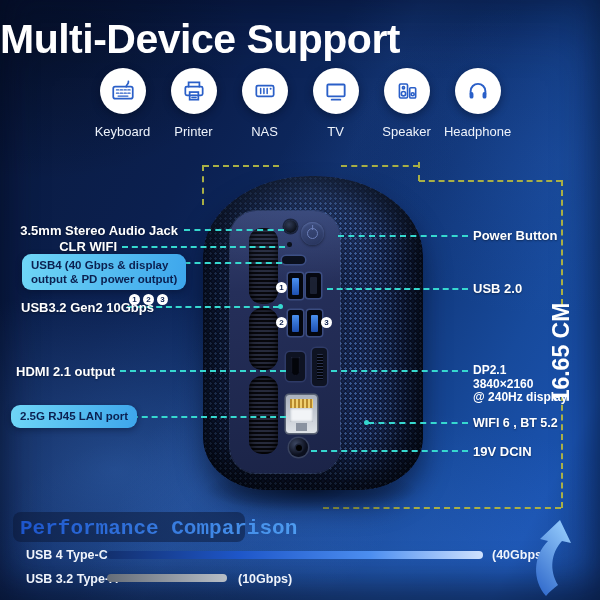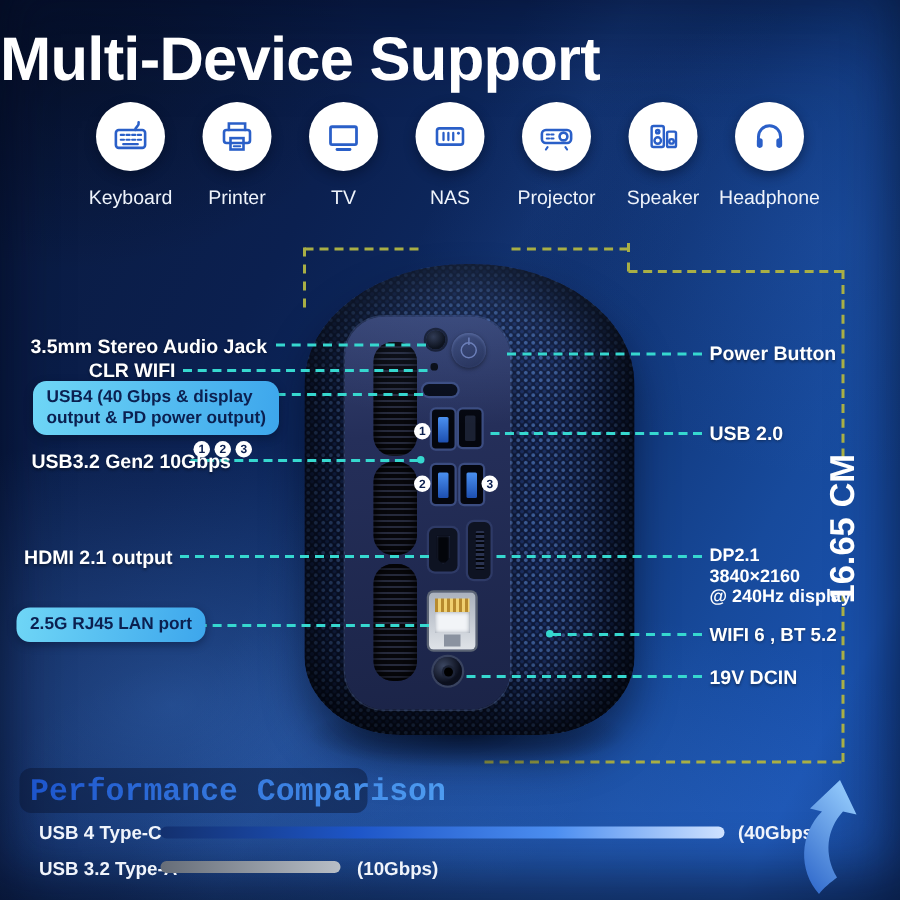--- a/index.html
+++ b/index.html
@@ -141,47 +141,36 @@
           <path d="M7 8V4h10v4"></path>
           <rect x="4" y="8" width="16" height="8" rx="1.5"></rect>
           <rect x="8" y="13" width="8" height="7"></rect>
           <path d="M10 16h4M10 18h4" stroke-width="1.2"></path>
         </svg>
       </div>
       <div class="dev-label">Printer</div>
     </div>
     <div class="dev-item">
       <div class="dev-circle">
-        <svg width="26" height="26" viewBox="0 0 24 24" fill="none" stroke="#2a5fc8" stroke-width="1.7" stroke-linecap="round">
-          <rect x="4" y="6" width="16" height="11" rx="1"></rect>
-          <path d="M8 20h8"></path>
-        </svg>
-      </div>
-      <div class="dev-label">TV</div>
-    </div>
-    <div class="dev-item">
-      <div class="dev-circle">
         <svg width="26" height="26" viewBox="0 0 24 24" fill="none" stroke="#2a5fc8" stroke-width="1.6" stroke-linecap="round">
           <rect x="4" y="7" width="16" height="10" rx="1.5"></rect>
           <path d="M8 9.8v4.4M11 9.8v4.4M14 9.8v4.4" stroke-width="1.4"></path>
           <circle cx="17.2" cy="10" r="0.9" fill="#2a5fc8" stroke="none"></circle>
         </svg>
       </div>
       <div class="dev-label">NAS</div>
     </div>
     <div class="dev-item">
       <div class="dev-circle">
-        <svg width="26" height="26" viewBox="0 0 24 24" fill="none" stroke="#2a5fc8" stroke-width="1.6" stroke-linecap="round">
-          <rect x="3" y="8" width="18" height="8" rx="2.5"></rect>
-          <circle cx="16.3" cy="12" r="2.4"></circle>
-          <path d="M6 10.8h1.5M8.7 10.8h1.5M6 13.2h1.5M8.7 13.2h1.5" stroke-width="1.2"></path>
-          <path d="M6.5 18.5l-1 1.5M17.5 18.5l1 1.5" stroke-width="1.3"></path>
-        </svg>
-      </div>
-      <div class="dev-label">Projector</div>
+        <svg width="26" height="26" viewBox="0 0 24 24" fill="none" stroke="#2a5fc8" stroke-width="1.7" stroke-linecap="round">
+          <rect x="4" y="6" width="16" height="11" rx="1"></rect>
+          <path d="M8 20h8"></path>
+        </svg>
+      </div>
+      <div class="dev-label">TV</div>
     </div>
     <div class="dev-item">
       <div class="dev-circle">
         <svg width="26" height="26" viewBox="0 0 24 24" fill="none" stroke="#2a5fc8" stroke-width="1.5" stroke-linecap="round">
           <rect x="5" y="5.5" width="7.5" height="13" rx="1.2"></rect>
           <circle cx="8.75" cy="9" r="1"></circle>
           <circle cx="8.75" cy="14.5" r="2"></circle>
           <rect x="14.5" y="9" width="5.5" height="9.5" rx="1"></rect>
           <circle cx="17.25" cy="15" r="1.4"></circle>
         </svg>

